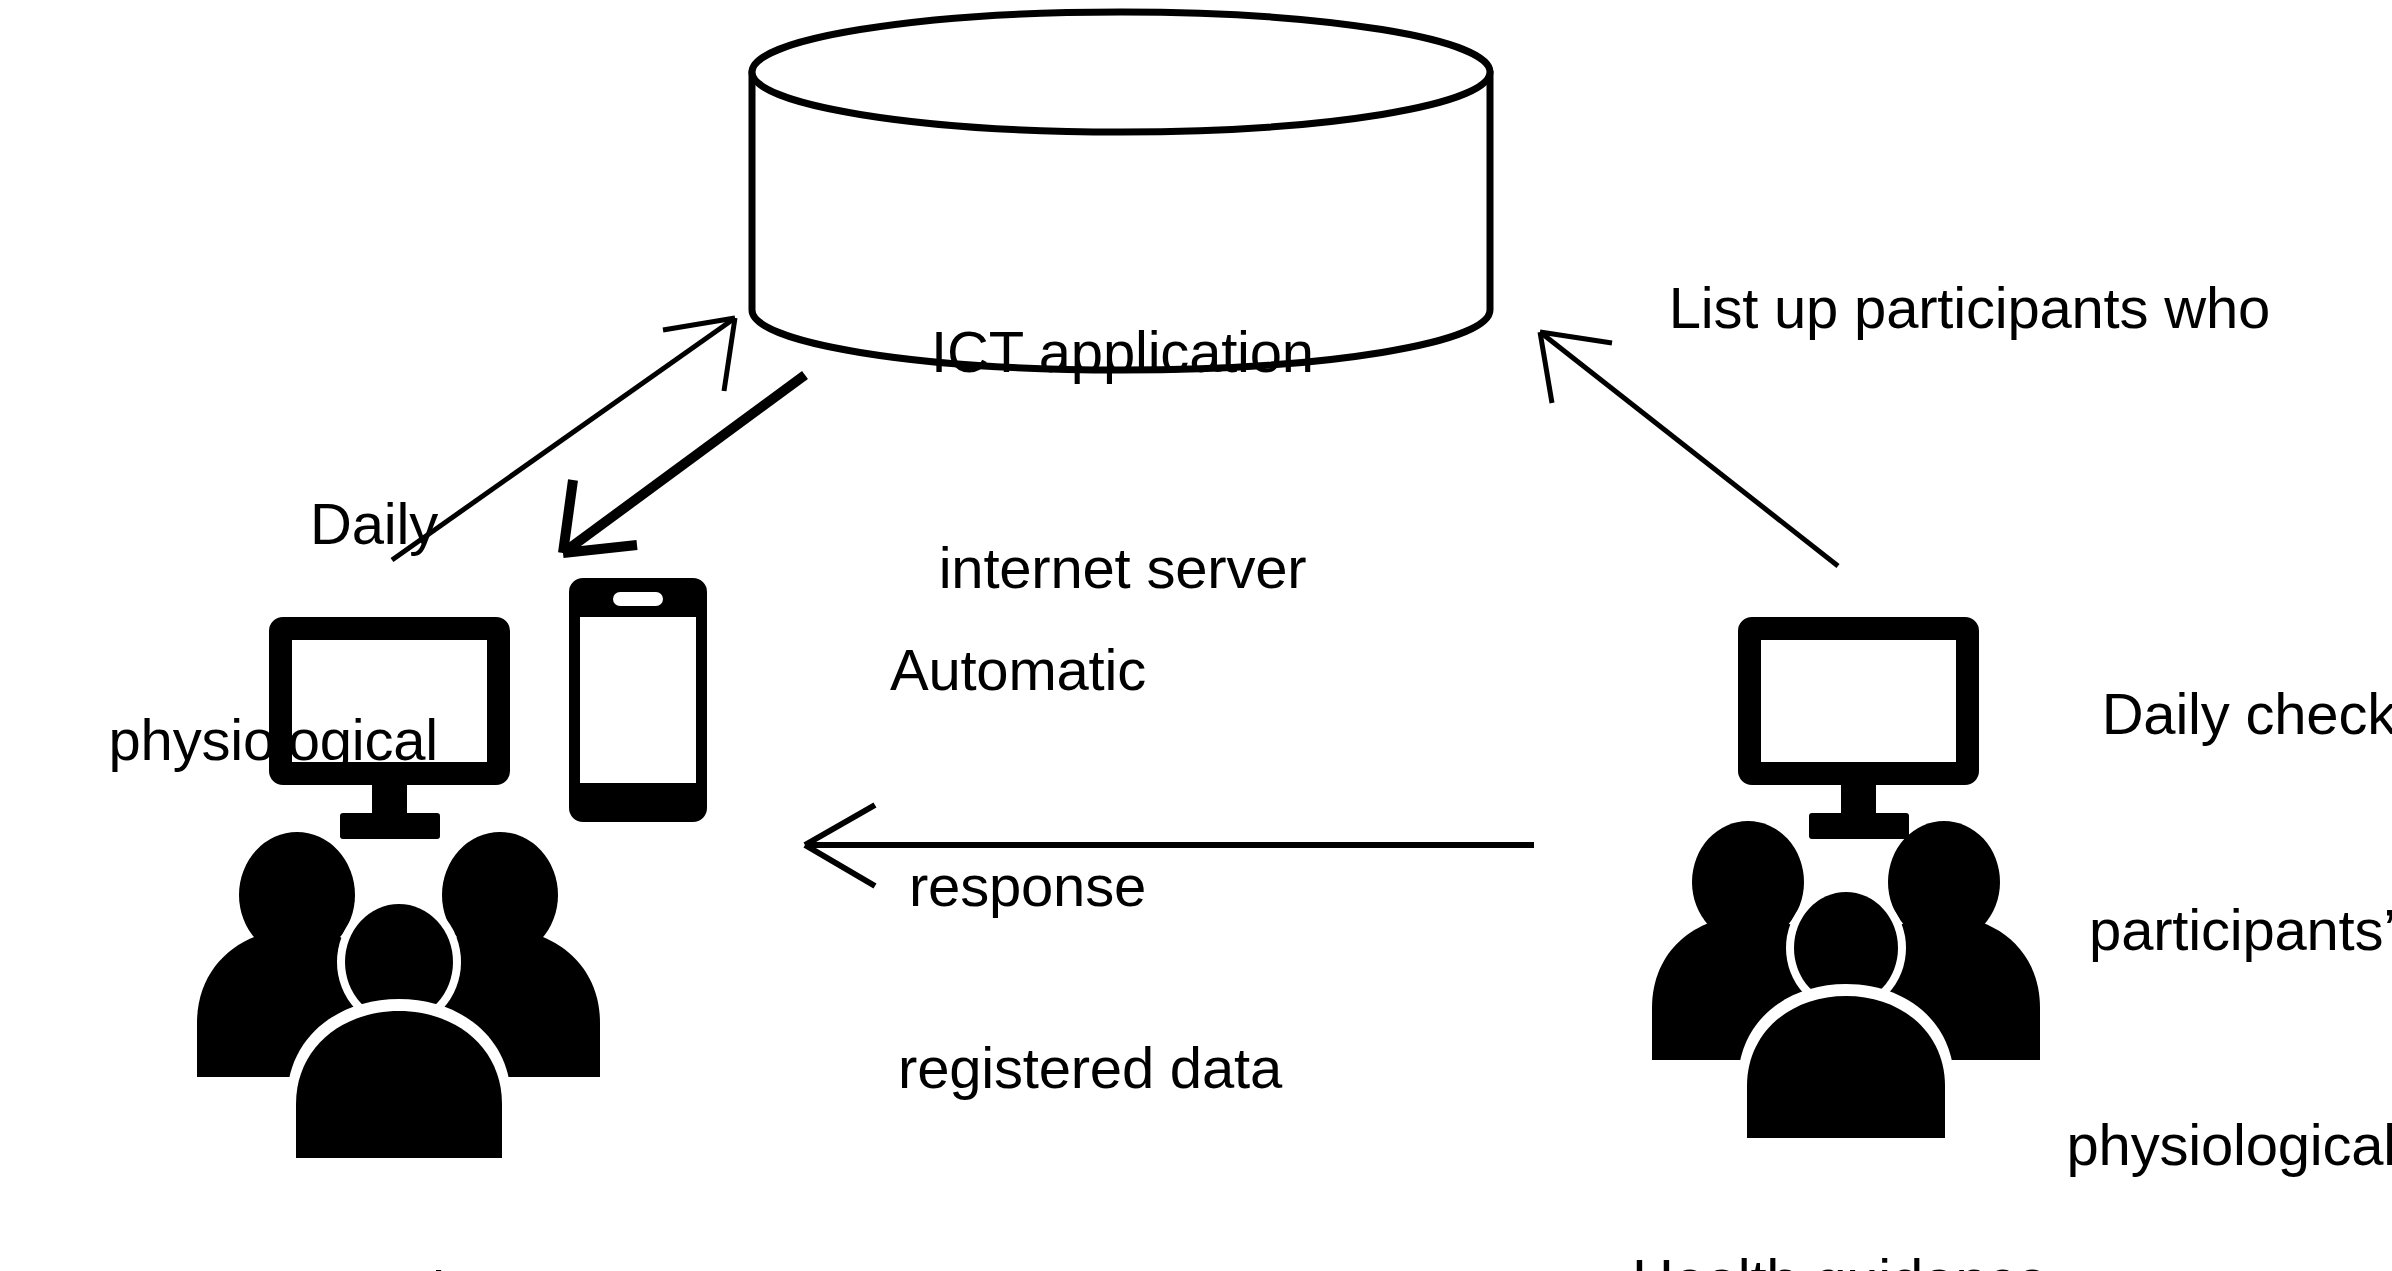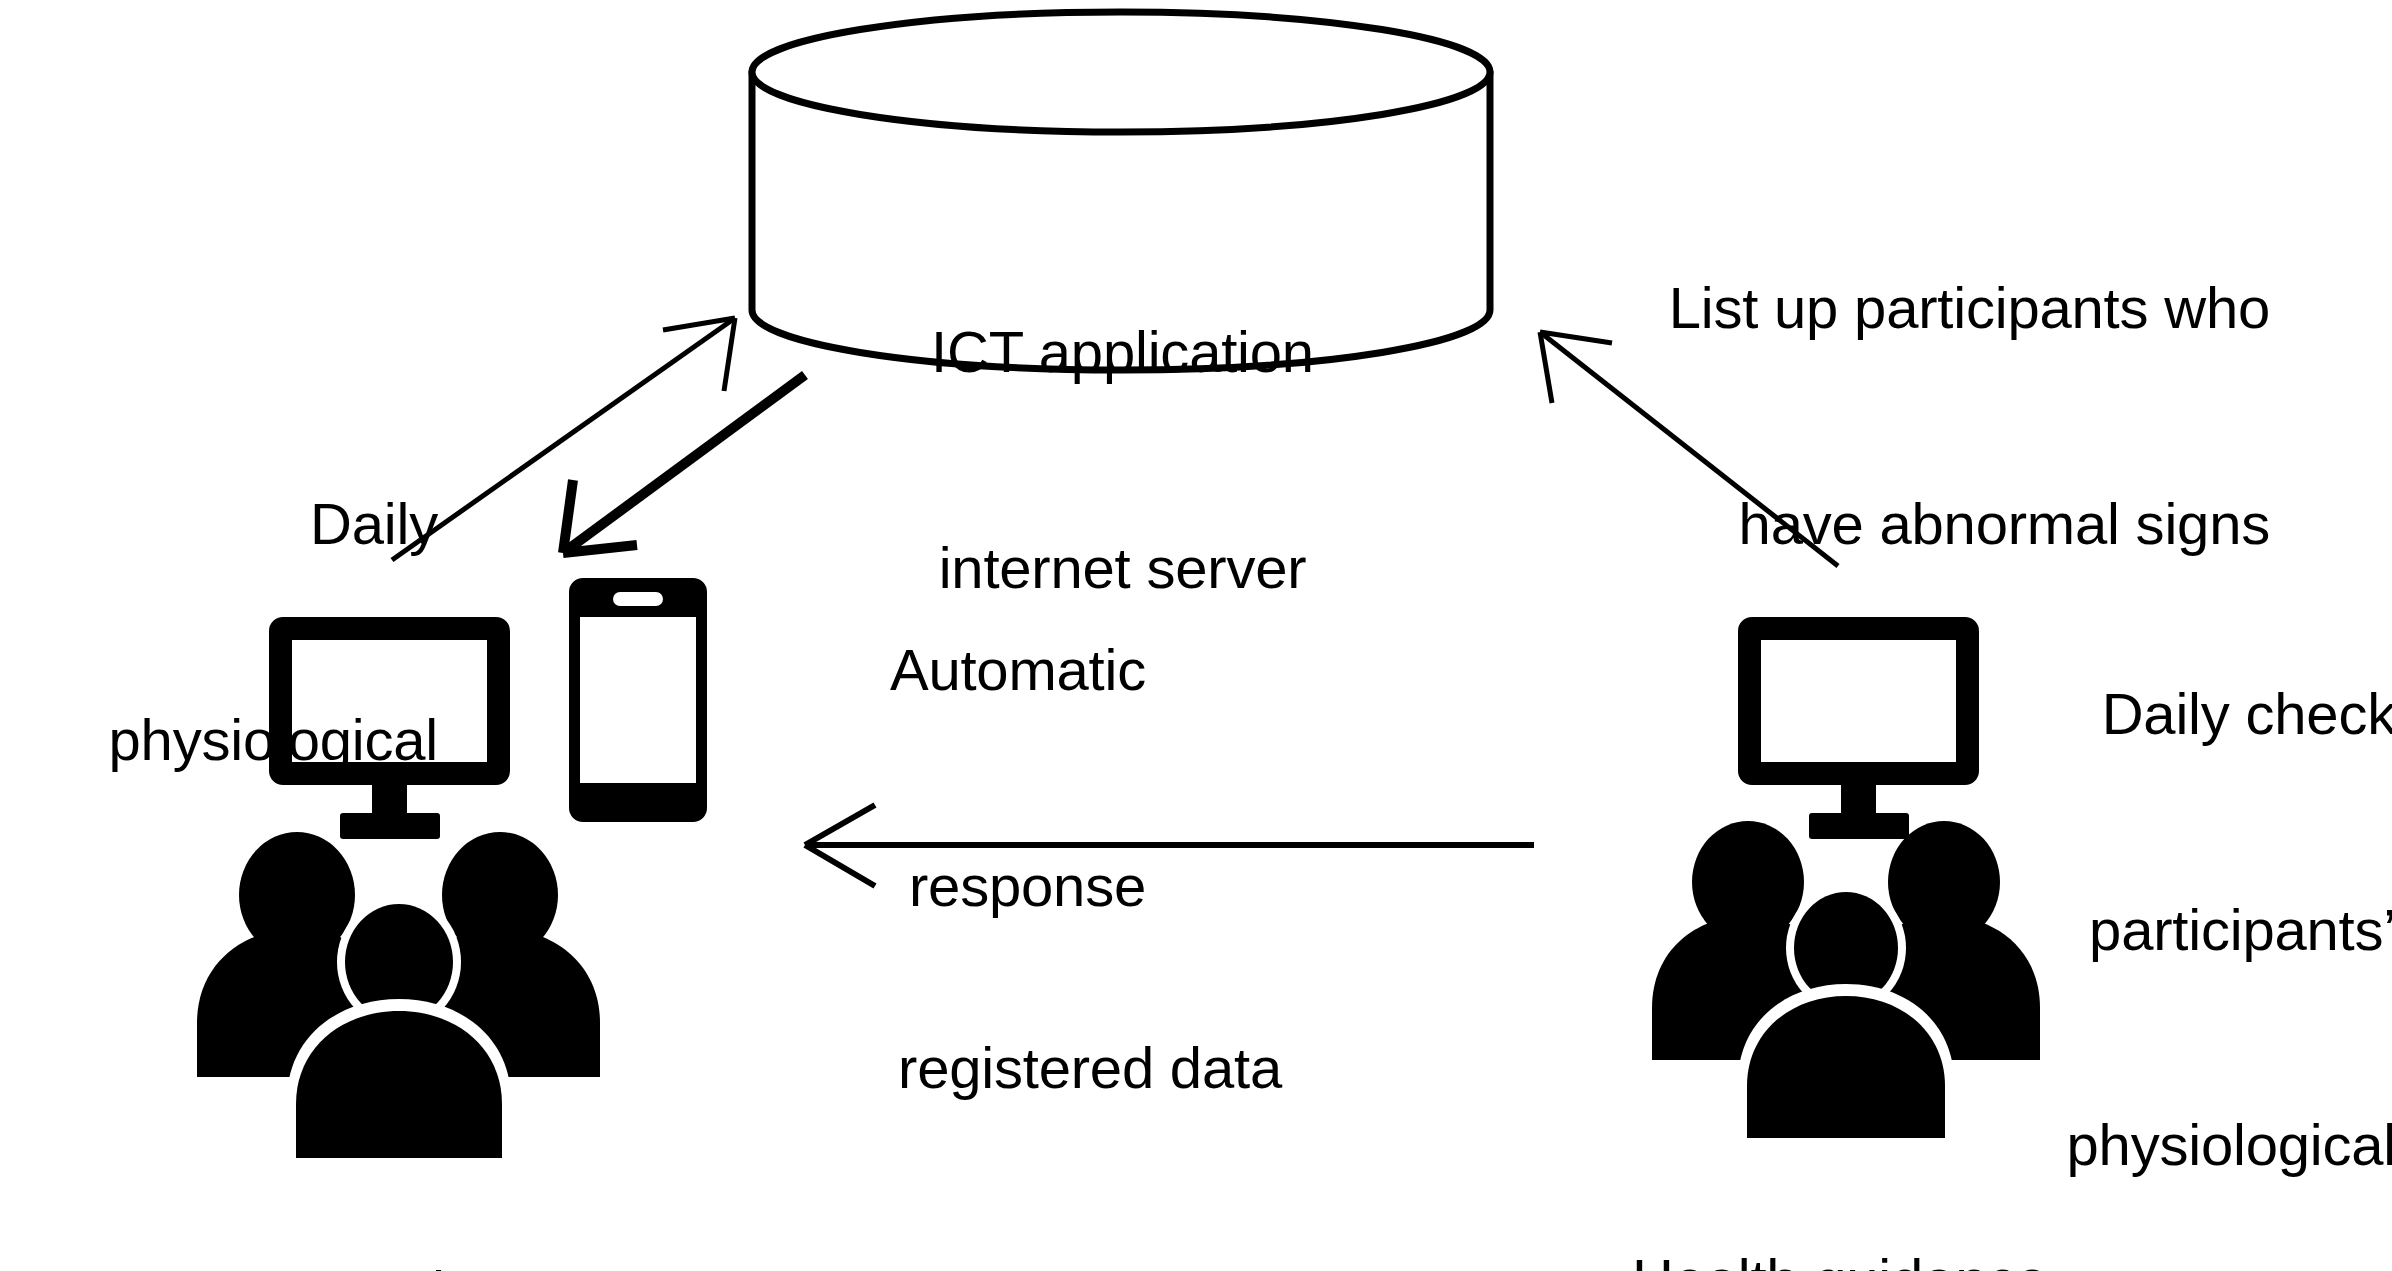--- a/index.html
+++ b/index.html
@@ -122,21 +122,20 @@
 
   </svg>
 
   <div class="dlabel center" style="left:860px; top:172px; width:525px;">
     <div>ICT application</div>
     <div>internet server</div>
   </div>
 
   <div class="dlabel left" style="left:1540px; top:128px; width:730px;">
     <div>List up participants who</div>
-    <div>have abnormal signs</div>
   </div>
 
   <div class="dlabel left" style="left:18px; top:344px; width:420px;">
     <div>Daily</div>
     <div>physiological</div>
   </div>
 
   <div class="dlabel left" style="left:726px; top:490px; width:420px;">
     <div>Automatic</div>
     <div>response</div>

